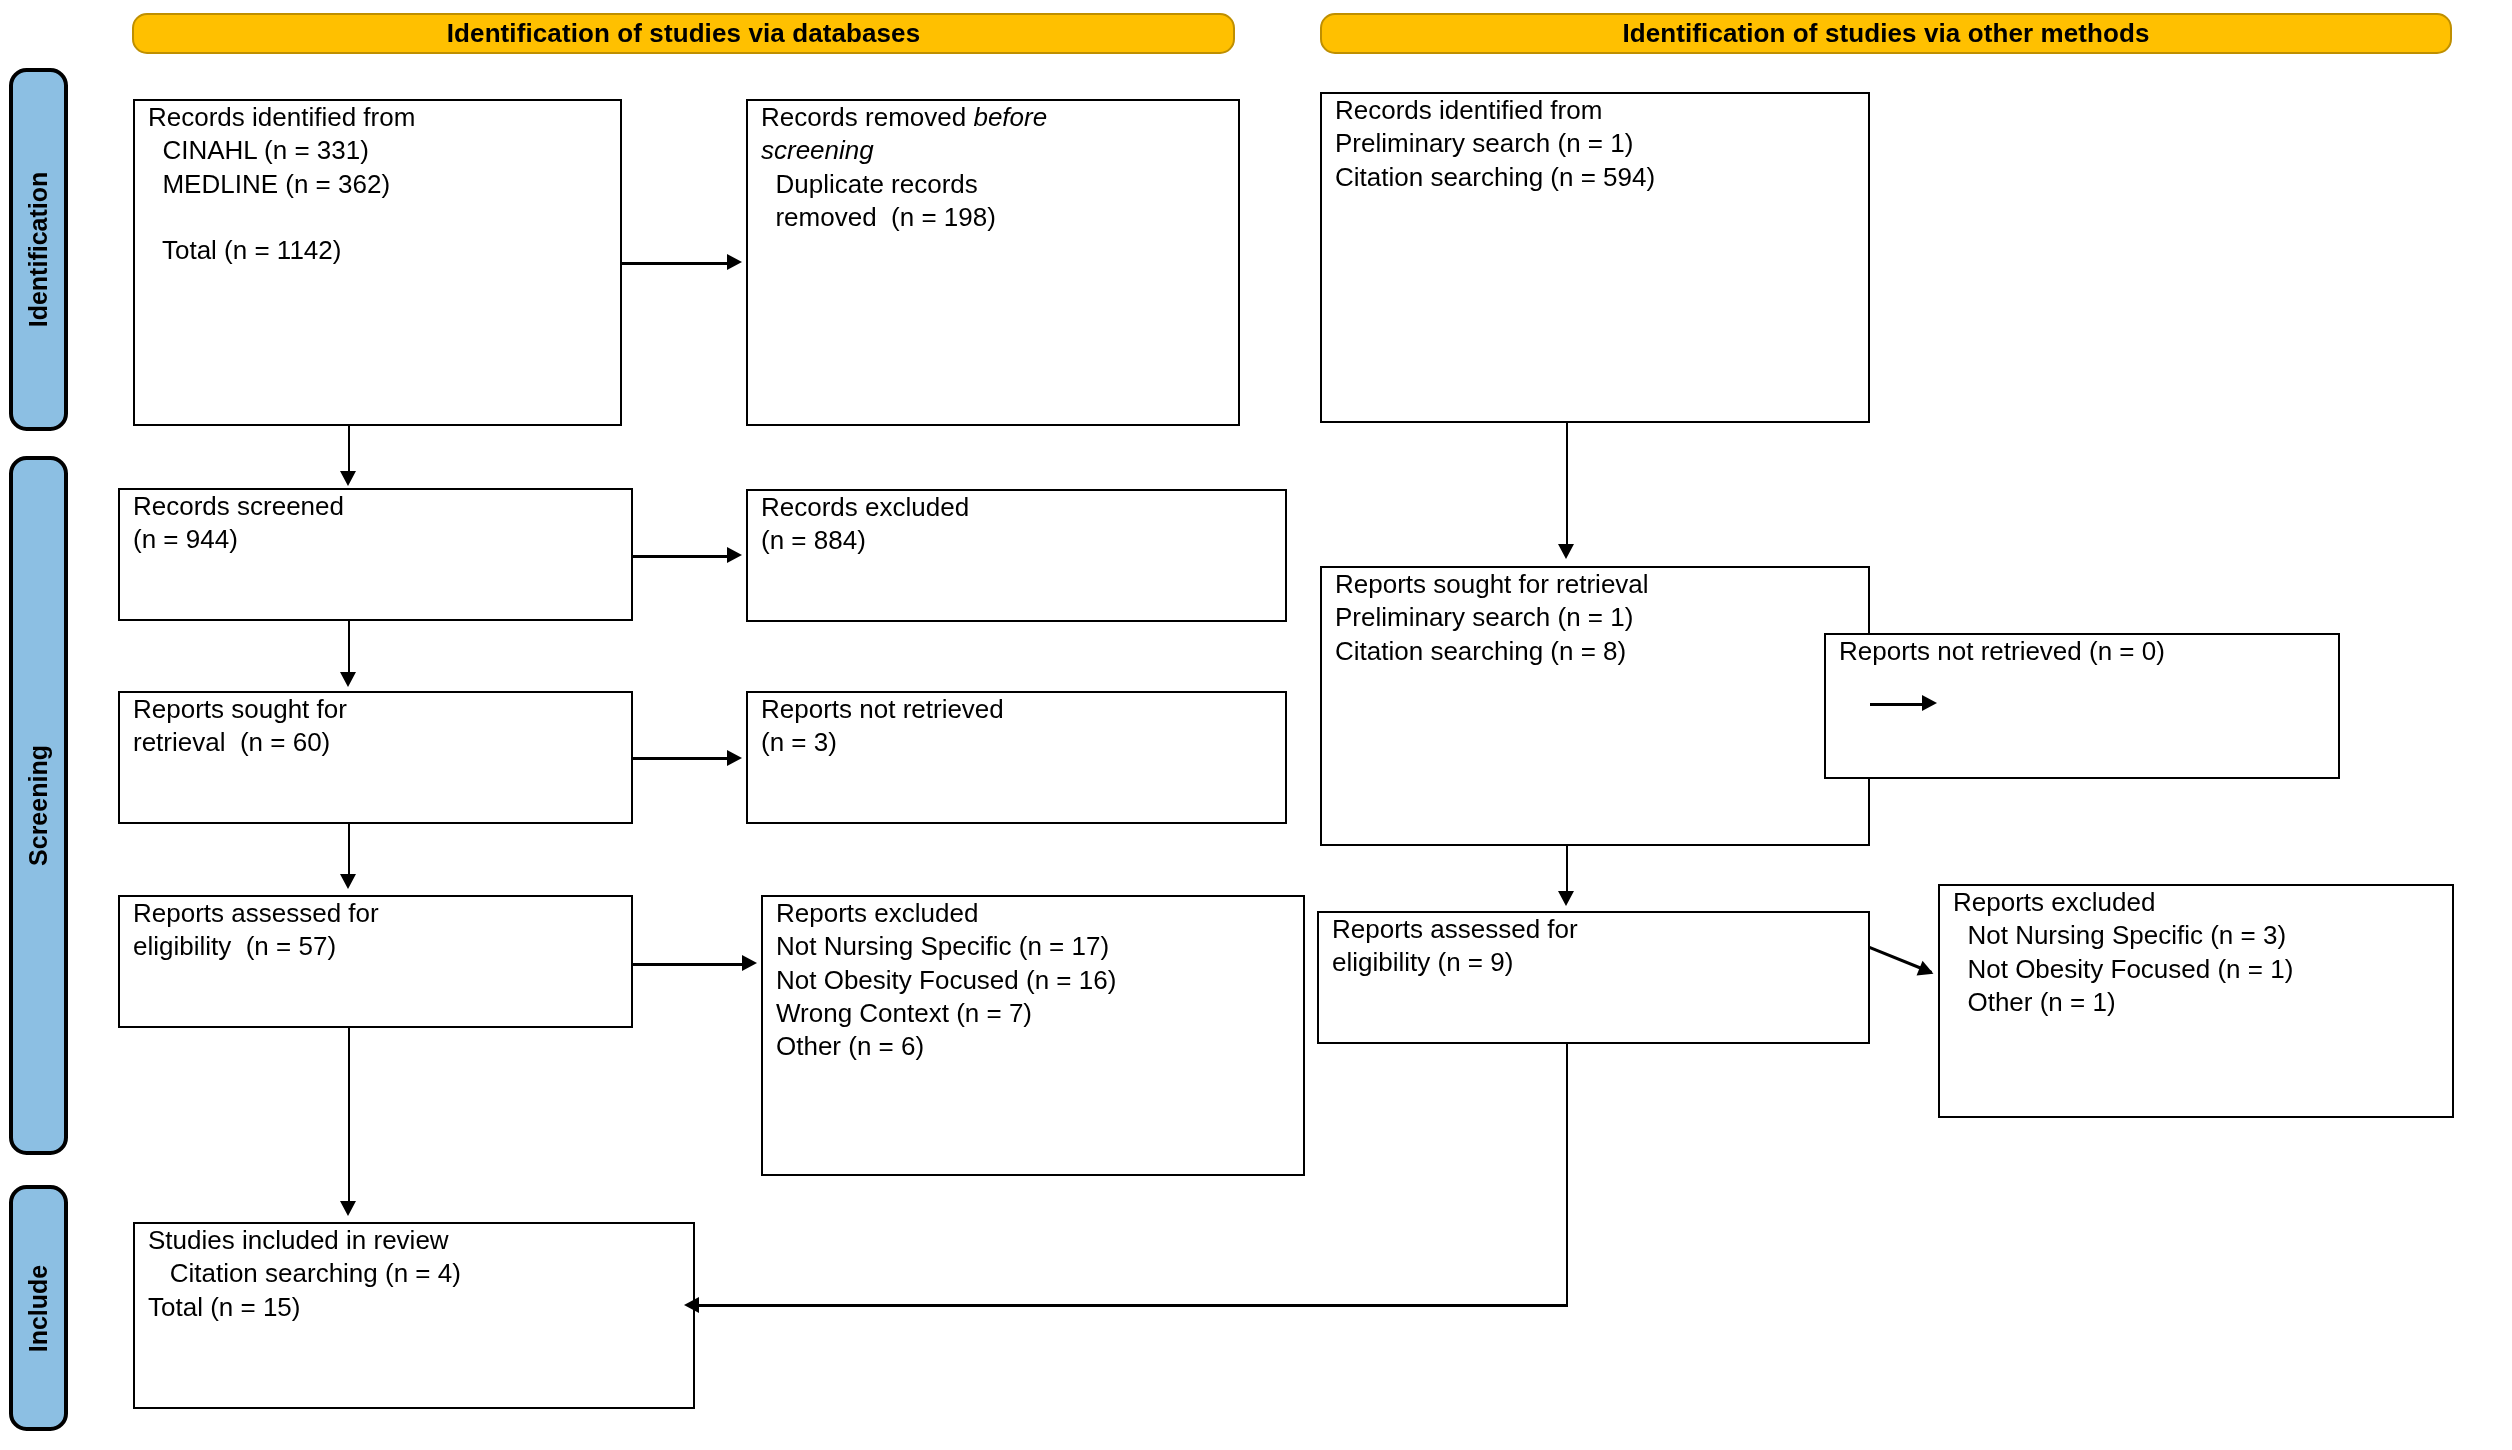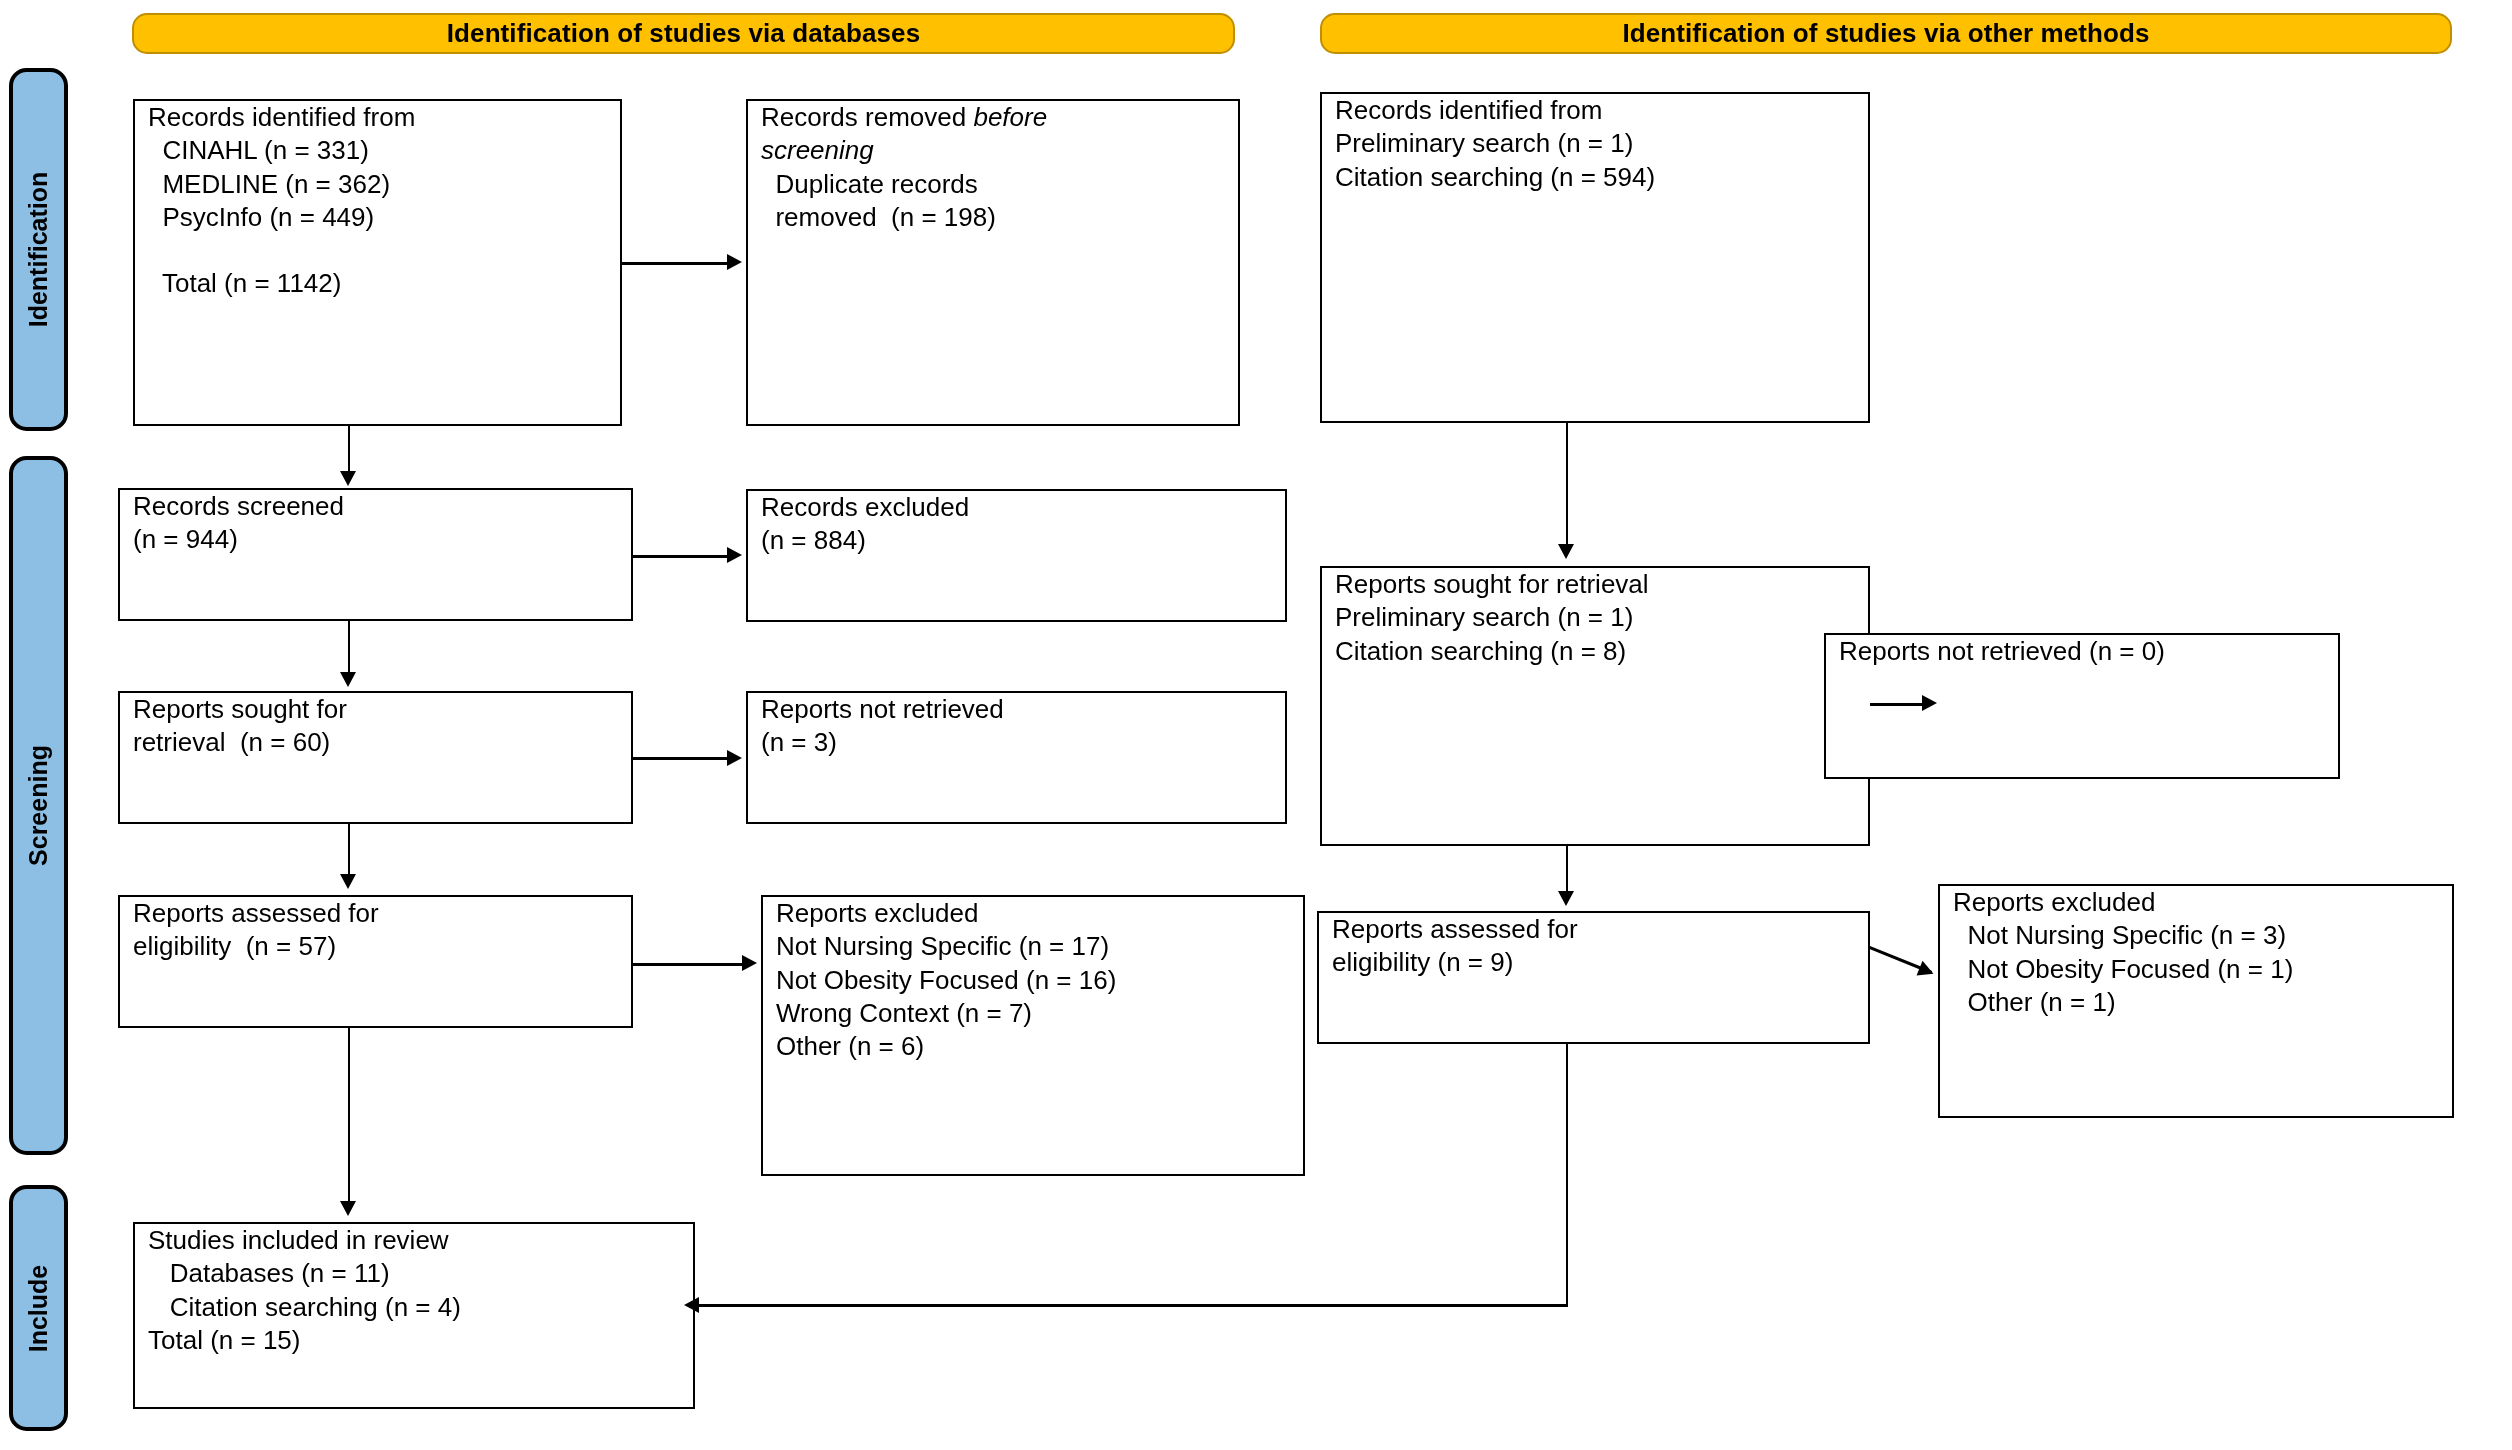--- a/index.html
+++ b/index.html
@@ -116,21 +116,20 @@
 
   <div class="rail" style="left:9.4px; top:1185px; width:59px; height:246px;">
     <span style="font-size:25px;">Include</span>
   </div>
 
   <div class="node" style="left:133px; top:99px; width:489px; height:327px;">
     <div class="lines" style="font-size:26px;">
       <div class="ln">Records identified from</div>
       <div class="ln">  CINAHL (n = 331)</div>
       <div class="ln">  MEDLINE (n = 362)</div>
-      <div class="ln">  PsycInfo (n = 449)</div>
       <div class="ln">&nbsp;</div>
       <div class="ln">  Total (n = 1142)</div>
     </div>
   </div>
 
   <div class="node" style="left:746px; top:99px; width:494px; height:327px;">
     <div class="lines" style="font-size:26px;">
       <div class="ln"><span>Records removed </span><span class="ital">before</span></div>
       <div class="ln ital">screening</div>
       <div class="ln">  Duplicate records</div>
@@ -203,21 +202,20 @@
 
   <div class="hline" style="left:633px; top:963px; width:110px;"></div>
   <div class="arrow-r" style="left:742px; top:955px;"></div>
 
   <div class="thinv" style="left:348px; top:1028px; width:2.3px; height:176px;"></div>
   <div class="arrow-d" style="left:340px; top:1201px;"></div>
 
   <div class="node" style="left:133px; top:1222px; width:562px; height:187px;">
     <div class="lines" style="font-size:26px;">
       <div class="ln">Studies included in review</div>
-      <div class="ln">   Databases (n = 11)</div>
       <div class="ln">   Citation searching (n = 4)</div>
       <div class="ln">Total (n = 15)</div>
     </div>
   </div>
 
   <div class="node" style="left:1320px; top:92px; width:550px; height:331px;">
     <div class="lines" style="font-size:26px;">
       <div class="ln">Records identified from</div>
       <div class="ln">Preliminary search (n = 1)</div>
       <div class="ln">Citation searching (n = 594)</div>

